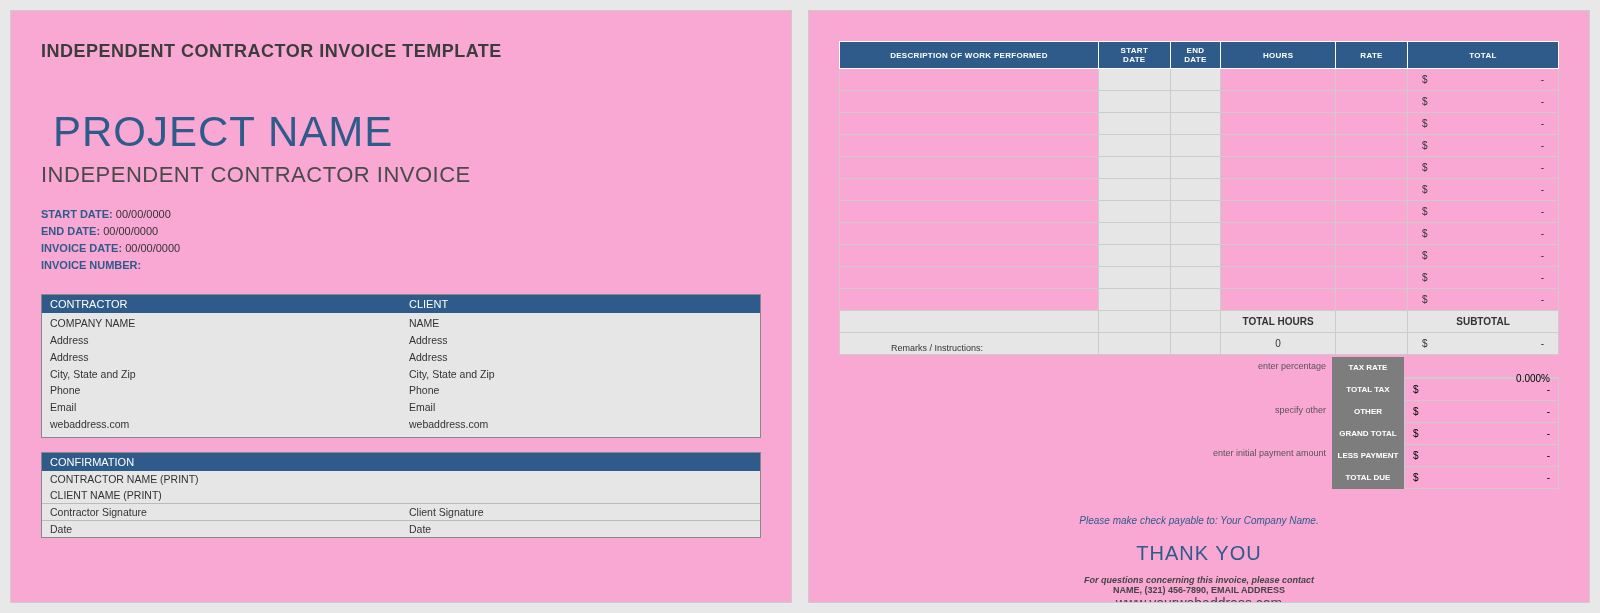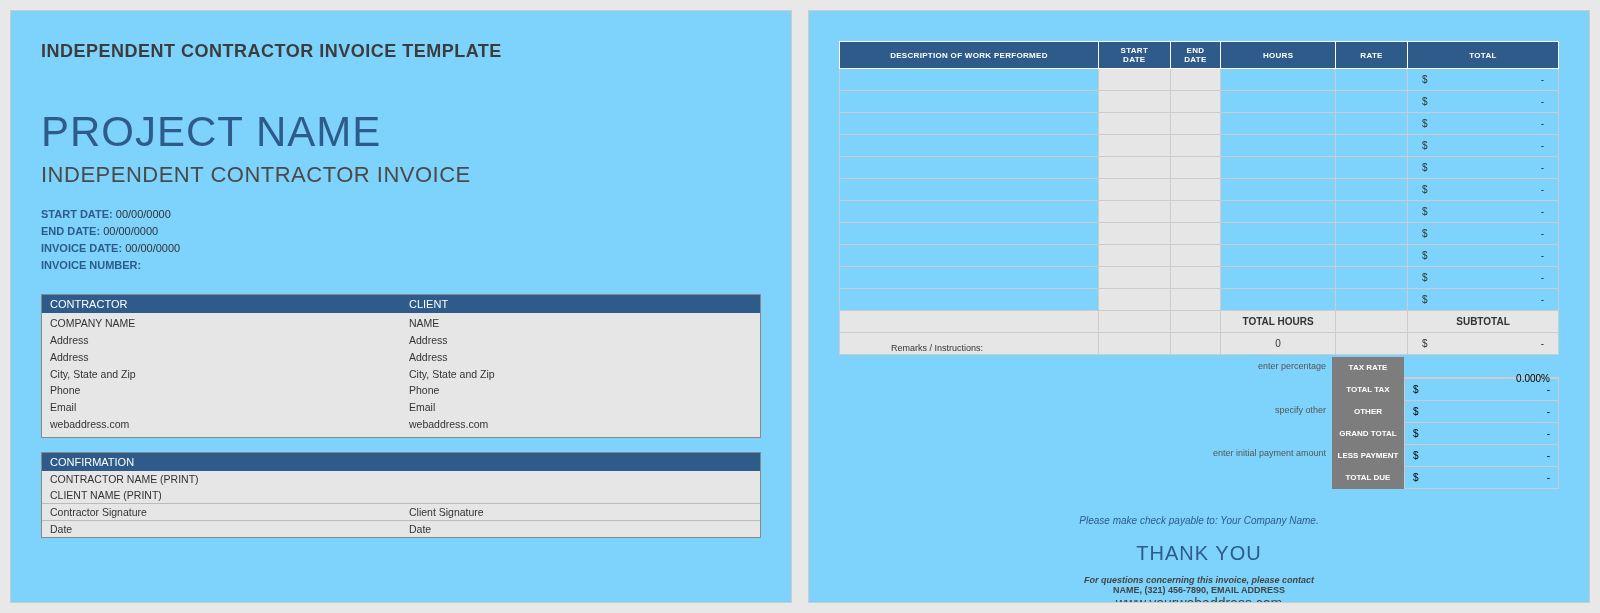--- a/index.html
+++ b/index.html
@@ -6,30 +6,30 @@
   body {
     background: #e8e8e8;
     font-family: "Century Gothic", "Avant Garde", Arial, sans-serif;
     display: flex;
     gap: 16px;
     padding: 10px;
     width: 1600px;
     height: 613px;
   }
   .page {
-    background: #7dd3fc;
+    background: #f9a8d4;
     border: 1px solid #ccc;
     flex: 1;
     padding: 30px 30px 20px 30px;
     position: relative;
     overflow: hidden;
   }
   
   .template-title { font-size: 18px; font-weight: 700; letter-spacing: .5px; color:#3c3c3c; }
-  .project-name { font-size: 42px; color: #2e5b8a; font-weight: 400; letter-spacing: 1px; margin-top: 46px; }
+  .project-name { font-size: 42px; color: #2e5b8a; font-weight: 400; letter-spacing: 1px; margin-top: 46px; margin-left: 12px; }
   .subtitle { font-size: 22px; color:#4a4a4a; letter-spacing: .5px; margin-top: 6px; }
   .meta { margin-top: 18px; font-size: 11px; line-height: 1.55; }
   .meta .lbl { font-weight: 700; color:#2e5b8a; }
   .meta .val { color:#333; }
   .info-block { margin-top: 20px; border:1px solid #888; }
   .block-header { background:#2e5b8a; color:#fff; display:flex; font-size:11px; font-weight:400; }
   .block-header .col { flex:1; padding:3px 8px; }
   .block-body { display:flex; background:#e6e6e6; }
   .block-body .col { flex:1; padding:2px 8px 4px 8px; font-size:10.5px; line-height:1.6; color:#333; }
   .block-body .row { display:block; }

